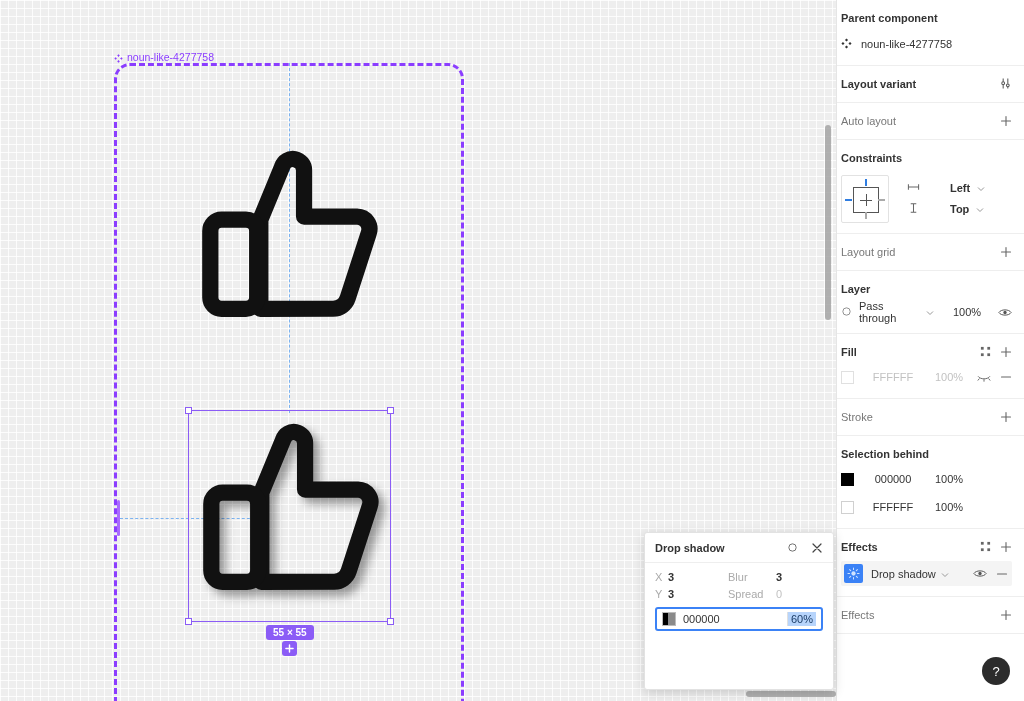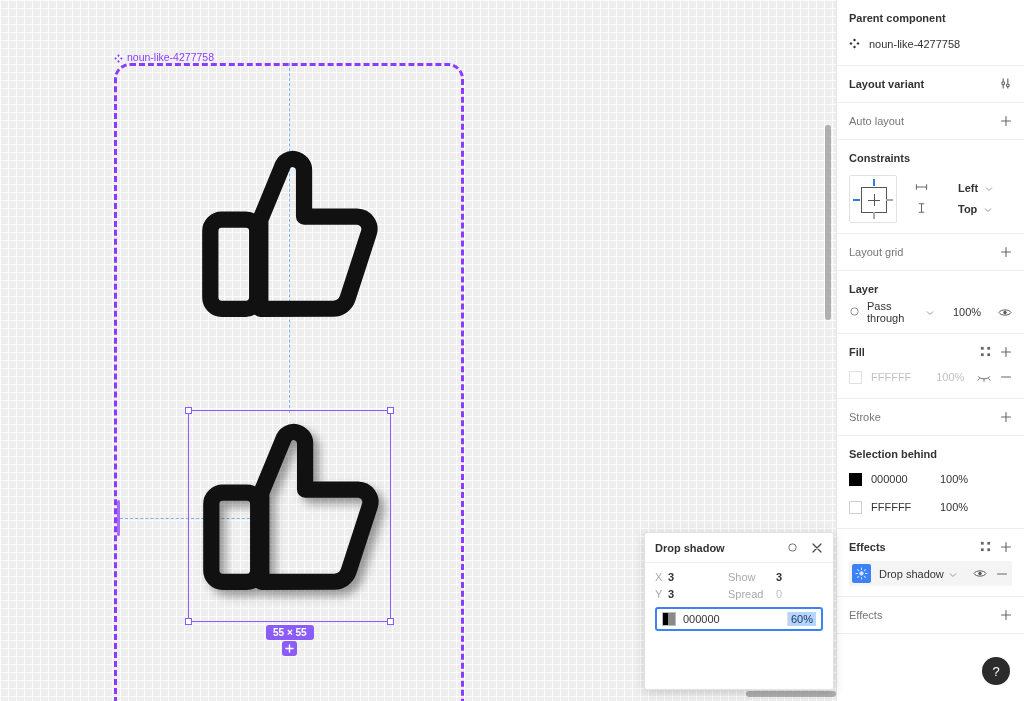--- a/index.html
+++ b/index.html
@@ -138,21 +138,21 @@
   
   #right-panel {
     position: absolute;
     left: 836px; top: 0;
     width: 188px; height: 701px;
     background: #ffffff;
     border-left: 1px solid #e5e5e5;
     overflow: hidden;
   }
   .section {
-    padding: 9px 12px 10px 12px;
+    padding: 9px 12px 10px 4px;
     border-bottom: 1px solid #eeeeee;
   }
   .sec-head {
     display: flex; align-items: center; justify-content: space-between;
     height: 17px;
   }
   .sec-title {
     font-size: 11px; font-weight: bold; color: #333;
   }
   .sec-title.muted { font-weight: normal; color: #777; }
@@ -197,21 +197,21 @@
   .cdrops { display: flex; flex-direction: column; gap: 8px; }
   .cdrop { display: flex; align-items: center; gap: 7px; }
   .cdrop .cname { font-size: 11px; font-weight: bold; color: #333; margin-left: 23px; }
 
   
   .layer-row { gap: 7px; margin-top: 4px; }
   .layer-row .blend { flex: 1; font-size: 11px; }
   .layer-row .pct { width: 38px; text-align: left; font-size: 11px; }
 
   
-  .swatch-row { gap: 9px; margin-top: 6px; }
+  .swatch-row { gap: 9px; margin-top: 6px; text-align: center; }
   .swatch {
     width: 13px; height: 13px;
     border: 1px solid #d0d0d0;
     flex: none;
   }
   .swatch.black { background: #000000; border-color: #000; }
   .swatch.white { background: #ffffff; }
   .swatch.ghost { background: #ffffff; border-color: #e0e0e0; }
   .hexval { font-size: 11px; width: 60px; }
   .hexval.dim { color: #c2c2c2; }
@@ -647,21 +647,21 @@
               <path d="M2 2 L10 10 M10 2 L2 10" stroke="#444" stroke-width="1.2" stroke-linecap="round"></path>
             </svg>
         </span>
       </span>
     </div>
 
     <div class="pop-body">
       <div class="pop-grid">
         <span class="k">X</span>
         <span class="v">3</span>
-        <span class="k">Show</span>
+        <span class="k">Blur</span>
         <span class="v">3</span>
 
         <span class="k">Y</span>
         <span class="v">3</span>
         <span class="k">Spread</span>
         <span class="v dim">0</span>
       </div>
 
       <div class="color-field">
         <span class="grad-swatch"></span>

